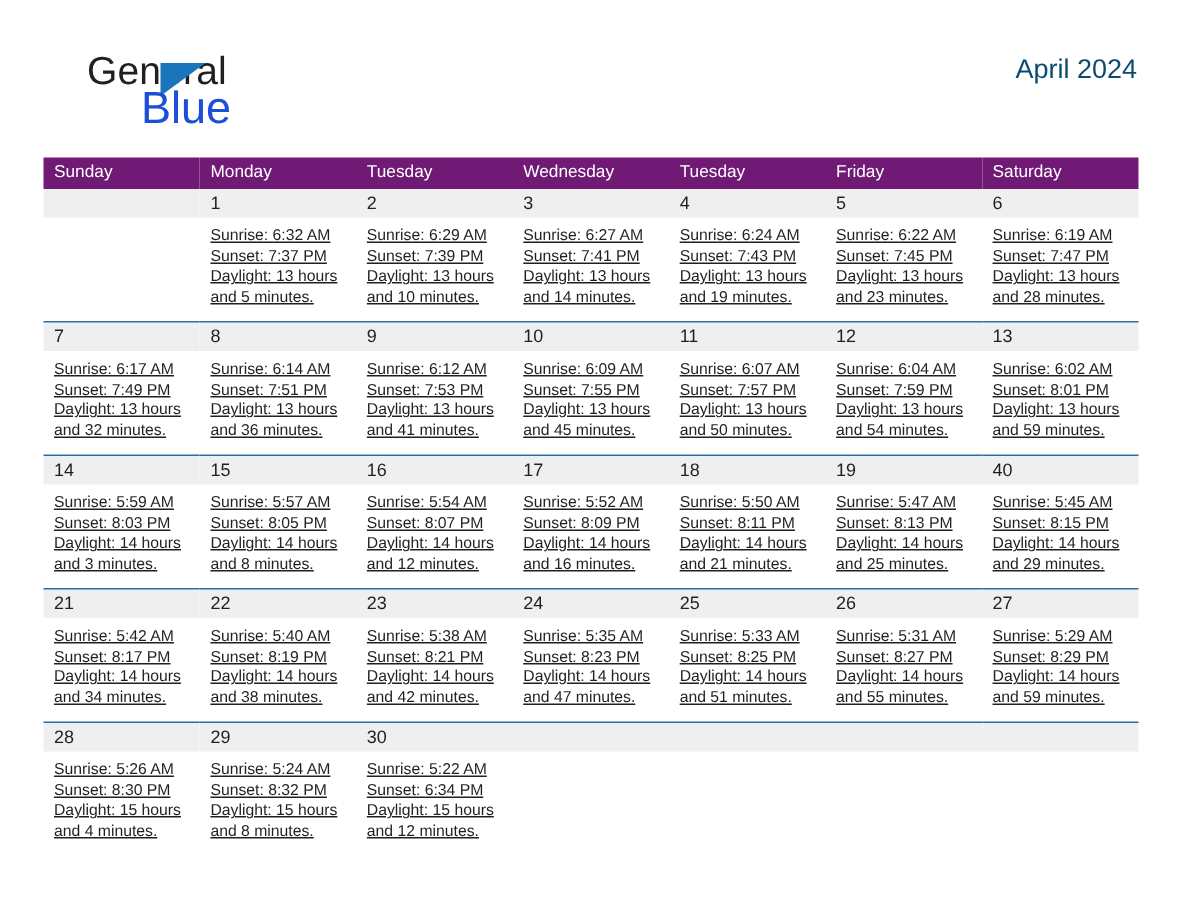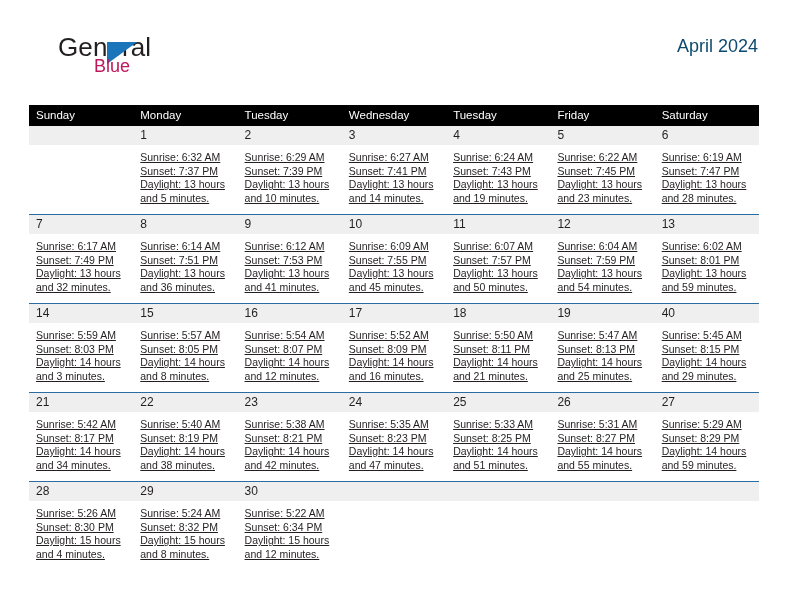--- a/index.html
+++ b/index.html
@@ -43,22 +43,22 @@
     font-size: 26px;
     letter-spacing: 0.1px;
     color: #231f20;
     font-family: "Liberation Sans", sans-serif;
     margin-left: 24px;
   }
   .brand-blue {
     position: absolute;
     left: 60px;
     top: 24px;
-    font-size: 18px;
-    color: #be185d;
+    font-size: 30px;
+    color: #1d4ed8;
     font-family: "Liberation Sans", sans-serif;
   }
   .brand-tri {
     position: absolute;
     left: 73px;
     top: 10px;
     width: 0;
     height: 0;
     border-left: 30px solid #1b75bb;
     border-bottom: 22px solid transparent;
@@ -87,21 +87,21 @@
   
   .calendar {
     position: absolute;
     left: 29px;
     top: 105px;
     width: 730px;
     border-collapse: collapse;
     table-layout: fixed;
   }
   .calendar th {
-    background: #000000;
+    background: #701a75;
     color: #ffffff;
     font-weight: normal;
     font-size: 11.5px;
     text-align: left;
     padding: 4px 0 4px 7px;
     height: 13px;
     line-height: 13px;
   }
   .calendar td {
     vertical-align: top;

